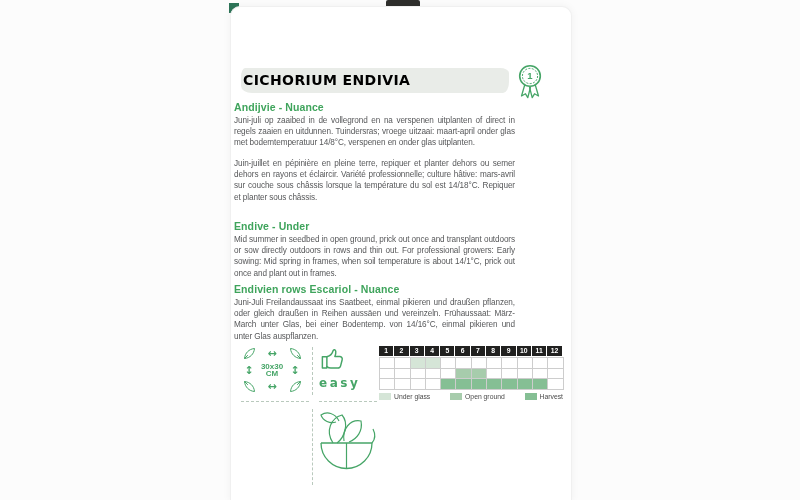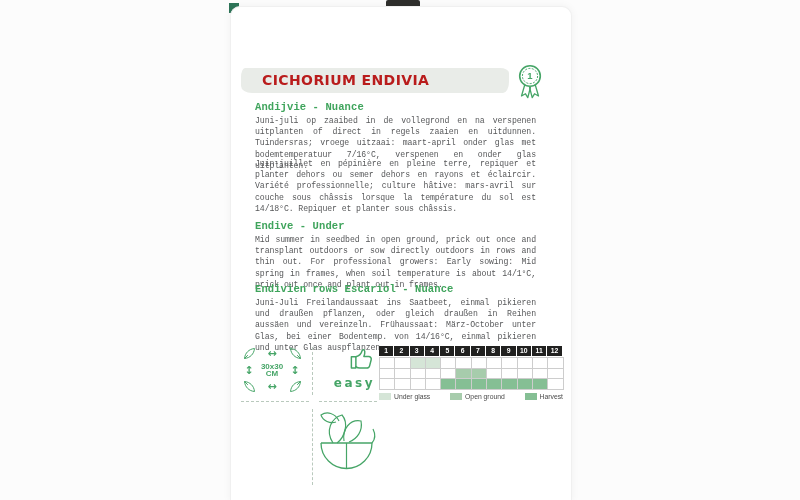--- a/index.html
+++ b/index.html
@@ -13,42 +13,42 @@
           box-shadow:0 0 8px rgba(0,0,0,.05);}
 
   
   .mark{position:absolute;}
   .mark-sq{background:#2e7458;}
   .mark-bar{background:#2f2f2d;border-radius:2px;}
 
   
   .title-band{position:absolute;left:10px;top:61px;width:268px;height:25px;background:#e9ece8;
               border-radius:4px 9px 6px 11px/9px 5px 11px 7px;}
-  .title-band .title{display:block;line-height:25px;padding-left:21px;font-family:"DejaVu Sans",sans-serif;
-              font-size:14px;font-weight:bold;letter-spacing:.4px;color:#b91c1c;white-space:nowrap;}
+  .title-band .title{display:block;line-height:25px;padding-left:2px;font-family:"DejaVu Sans",sans-serif;
+              font-size:14px;font-weight:bold;letter-spacing:.4px;color:#000000;white-space:nowrap;}
   .badge{position:absolute;left:284px;top:57px;width:30px;height:36px;}
 
   
-  .sec{position:absolute;left:24px;width:281px;font-family:Liberation Mono, monospace;}
+  .sec{position:absolute;left:3px;width:281px;}
   .sec h3{margin:0 0 2px 0;font-size:10.5px;font-weight:bold;color:var(--heading);letter-spacing:.1px;}
   .sec p{margin:0;font-size:8.2px;line-height:11.2px;color:var(--body);text-align:justify;letter-spacing:-.1px;}
   .sec1{top:94px}.sec2{top:151px}.sec3{top:213px}.sec4{top:276px}
 
   
   .vdash{position:absolute;border-left:1.5px dashed #b9c9bd;}
   .hdash{position:absolute;border-top:1.5px dashed #b9c9bd;}
 
   .spacing-icon{position:absolute;left:8px;top:338px;width:72px;height:50px;
       display:grid;grid-template-columns:20px 26px 20px;grid-template-rows:17px 16px 17px;
       align-items:center;justify-items:center;color:var(--accent);}
   .spacing-icon .arrow{font-size:11px;font-weight:bold;color:var(--accent);font-family:"DejaVu Sans",sans-serif;}
   .spacing-center{font-size:8px;font-weight:bold;line-height:7.5px;text-align:center;color:var(--accent);}
   .leaf-svg{display:block}
 
-  .easy-block{position:absolute;left:88px;top:338px;width:56px;height:52px;text-align:right;}
+  .easy-block{position:absolute;left:88px;top:338px;width:56px;height:52px;text-align:left;}
   .easy-label{display:block;margin-top:0px;font-size:12px;font-weight:bold;color:var(--accent);
               letter-spacing:2.5px;font-family:"DejaVu Sans",sans-serif;}
 
   .cycle-block{position:absolute;left:12px;top:406px;width:60px;height:64px;}
   .bowl-block{position:absolute;left:86px;top:402px;width:60px;height:72px;}
 
   
   .calendar{position:absolute;left:148px;top:339px;width:186px;}
   .cal-head-row{display:flex;}
   .cal-head{width:14.3px;height:10px;margin-right:1px;background:#212120;color:#fff;
@@ -81,32 +81,32 @@
     <svg class="badge" viewBox="0 0 30 36">
       <path d="M10 20 L6.5 32 L10.5 29.8 L12.8 33.6 L15.5 23" fill="none" stroke="var(--accent)" stroke-width="1.3" stroke-linejoin="round"></path>
       <path d="M20 20 L23.5 32 L19.5 29.8 L17.2 33.6 L14.5 23" fill="none" stroke="var(--accent)" stroke-width="1.3" stroke-linejoin="round"></path>
       <circle cx="15" cy="12" r="10.3" fill="#ffffff" stroke="var(--accent)" stroke-width="1.6"></circle>
       <circle cx="15" cy="12" r="7.6" fill="none" stroke="var(--accent)" stroke-width="1" stroke-dasharray="2 1.4"></circle>
       <text x="15" y="15.4" text-anchor="middle" font-size="9.5" font-weight="bold" fill="var(--accent)" font-family="Liberation Sans, sans-serif">1</text>
     </svg>
 
     <div class="sec sec1">
       <h3>Andijvie - Nuance</h3>
-      <p>Juni-juli op zaaibed in de vollegrond en na verspenen uitplanten of direct in regels zaaien en uitdunnen. Tuindersras; vroege uitzaai: maart-april onder glas met bodemtemperatuur 7/16°C, verspenen en onder glas uitplanten.</p>
+      <p>Juni-juli op zaaibed in de vollegrond en na verspenen uitplanten of direct in regels zaaien en uitdunnen. Tuindersras; vroege uitzaai: maart-april onder glas met bodemtemperatuur 14/8°C, verspenen en onder glas uitplanten.</p>
     </div>
     <div class="sec sec2">
       <p>Juin-juillet en pépinière en pleine terre, repiquer et planter dehors ou semer dehors en rayons et éclaircir. Variété professionnelle; culture hâtive: mars-avril sur couche sous châssis lorsque la température du sol est 14/18°C. Repiquer et planter sous châssis.</p>
     </div>
     <div class="sec sec3">
       <h3>Endive - Under</h3>
       <p>Mid summer in seedbed in open ground, prick out once and transplant outdoors or sow directly outdoors in rows and thin out. For professional growers: Early sowing: Mid spring in frames, when soil temperature is about 14/1°C, prick out once and plant out in frames.</p>
     </div>
     <div class="sec sec4">
       <h3>Endivien rows Escariol - Nuance</h3>
-      <p>Juni-Juli Freilandaussaat ins Saatbeet, einmal pikieren und draußen pflanzen, oder gleich draußen in Reihen aussäen und vereinzeln. Frühaussaat: März-October unter Glas, bei einer Bodentemp. von 14/16°C, einmal pikieren und unter Glas auspflanzen.</p>
+      <p>Juni-Juli Freilandaussaat ins Saatbeet, einmal pikieren und draußen pflanzen, oder gleich draußen in Reihen aussäen und vereinzeln. Frühaussaat: März-March unter Glas, bei einer Bodentemp. von 14/16°C, einmal pikieren und unter Glas auspflanzen.</p>
     </div>
 
     <div class="vdash" style="left:81px;top:340px;height:48px;"></div>
     <div class="hdash" style="left:10px;top:394px;width:68px;"></div>
     <div class="hdash" style="left:88px;top:394px;width:58px;"></div>
     <div class="vdash" style="left:81px;top:402px;height:76px;"></div>
 
     <div class="spacing-icon">
       <svg class="leaf-svg" width="13" height="13" viewBox="0 0 13 13">
         <path d="M11.5 1.5 C6 2 2 6 1.5 11.5 C7 11 11 7 11.5 1.5 Z M1.5 11.5 L4.8 8.2" fill="none" stroke="var(--accent)" stroke-width="1"></path>

